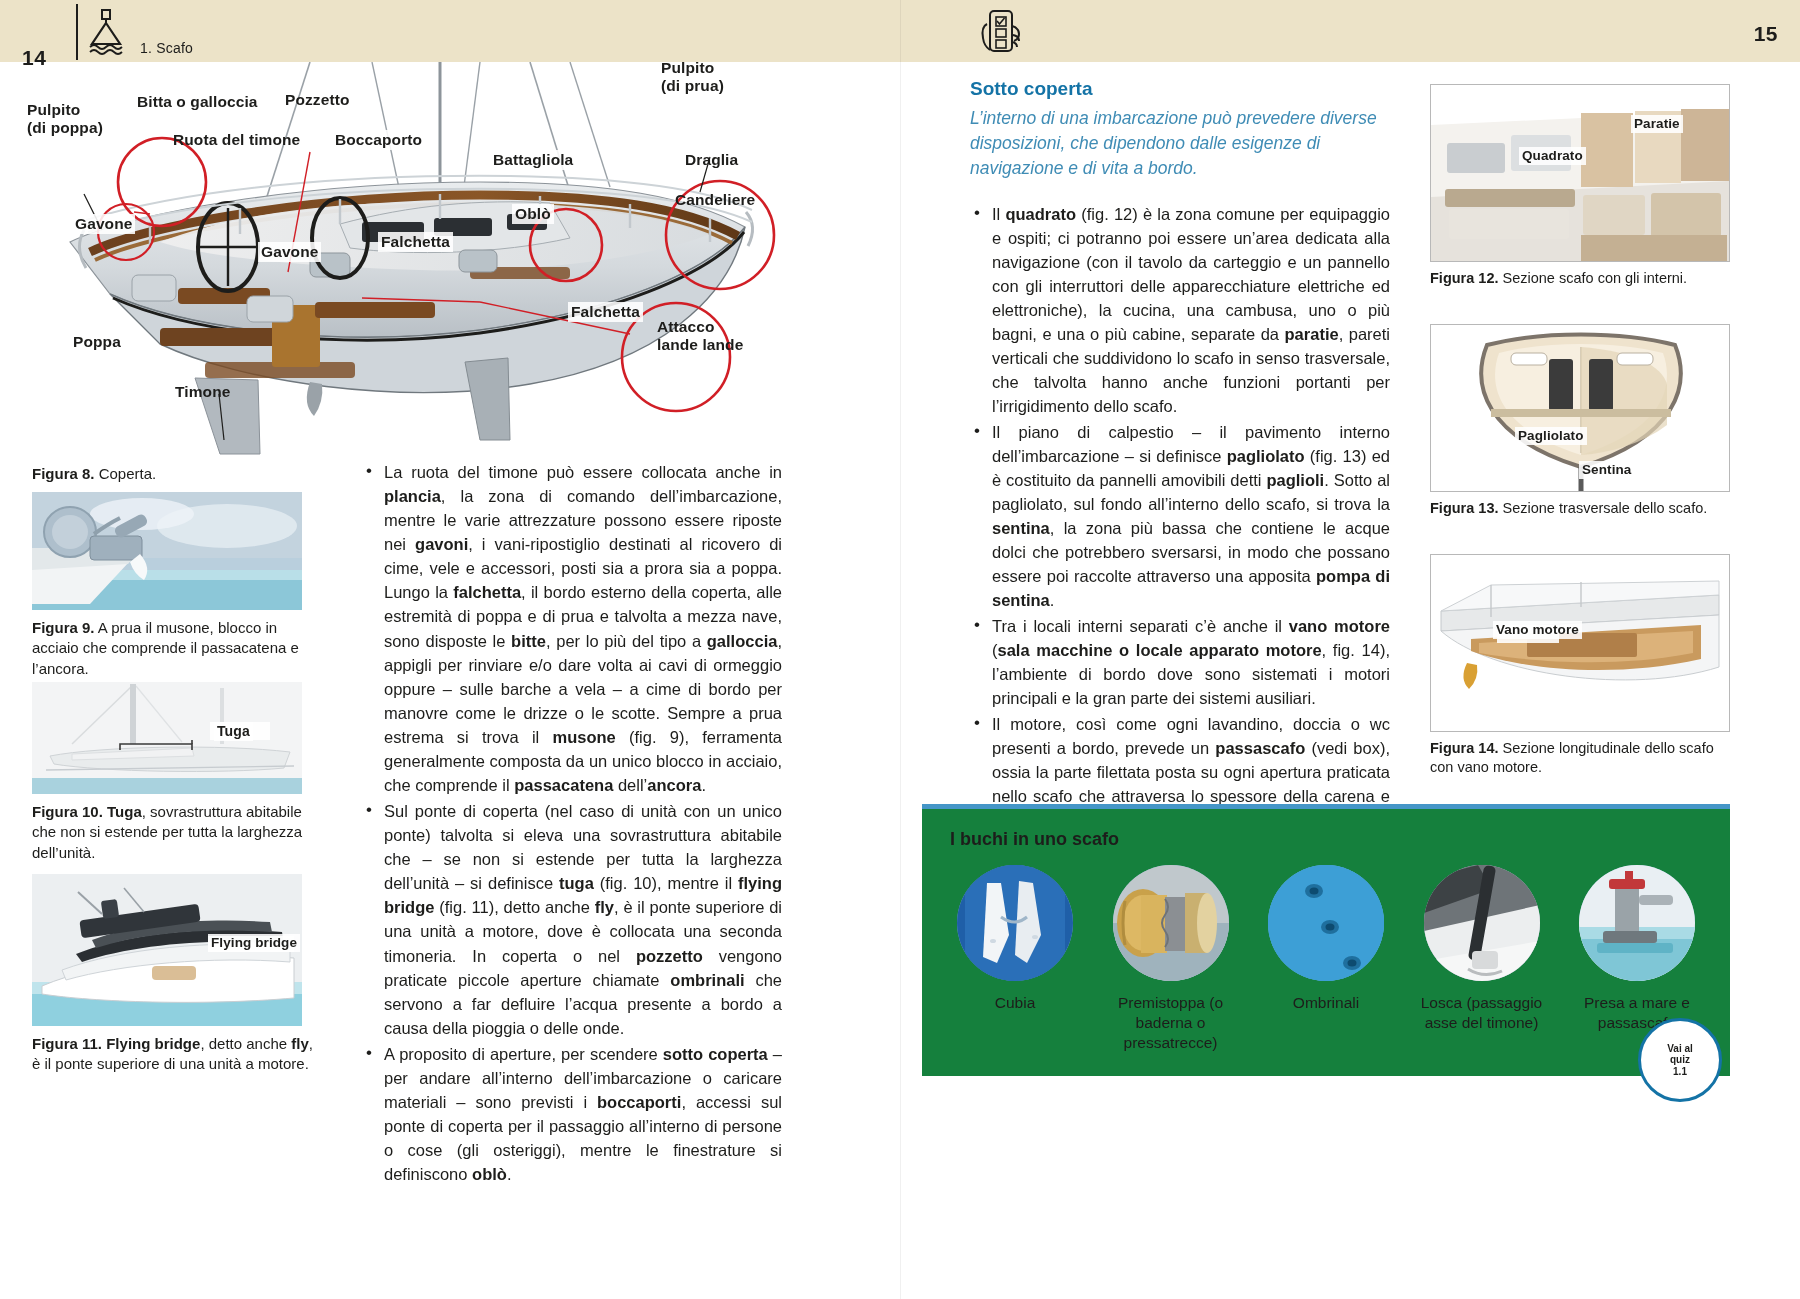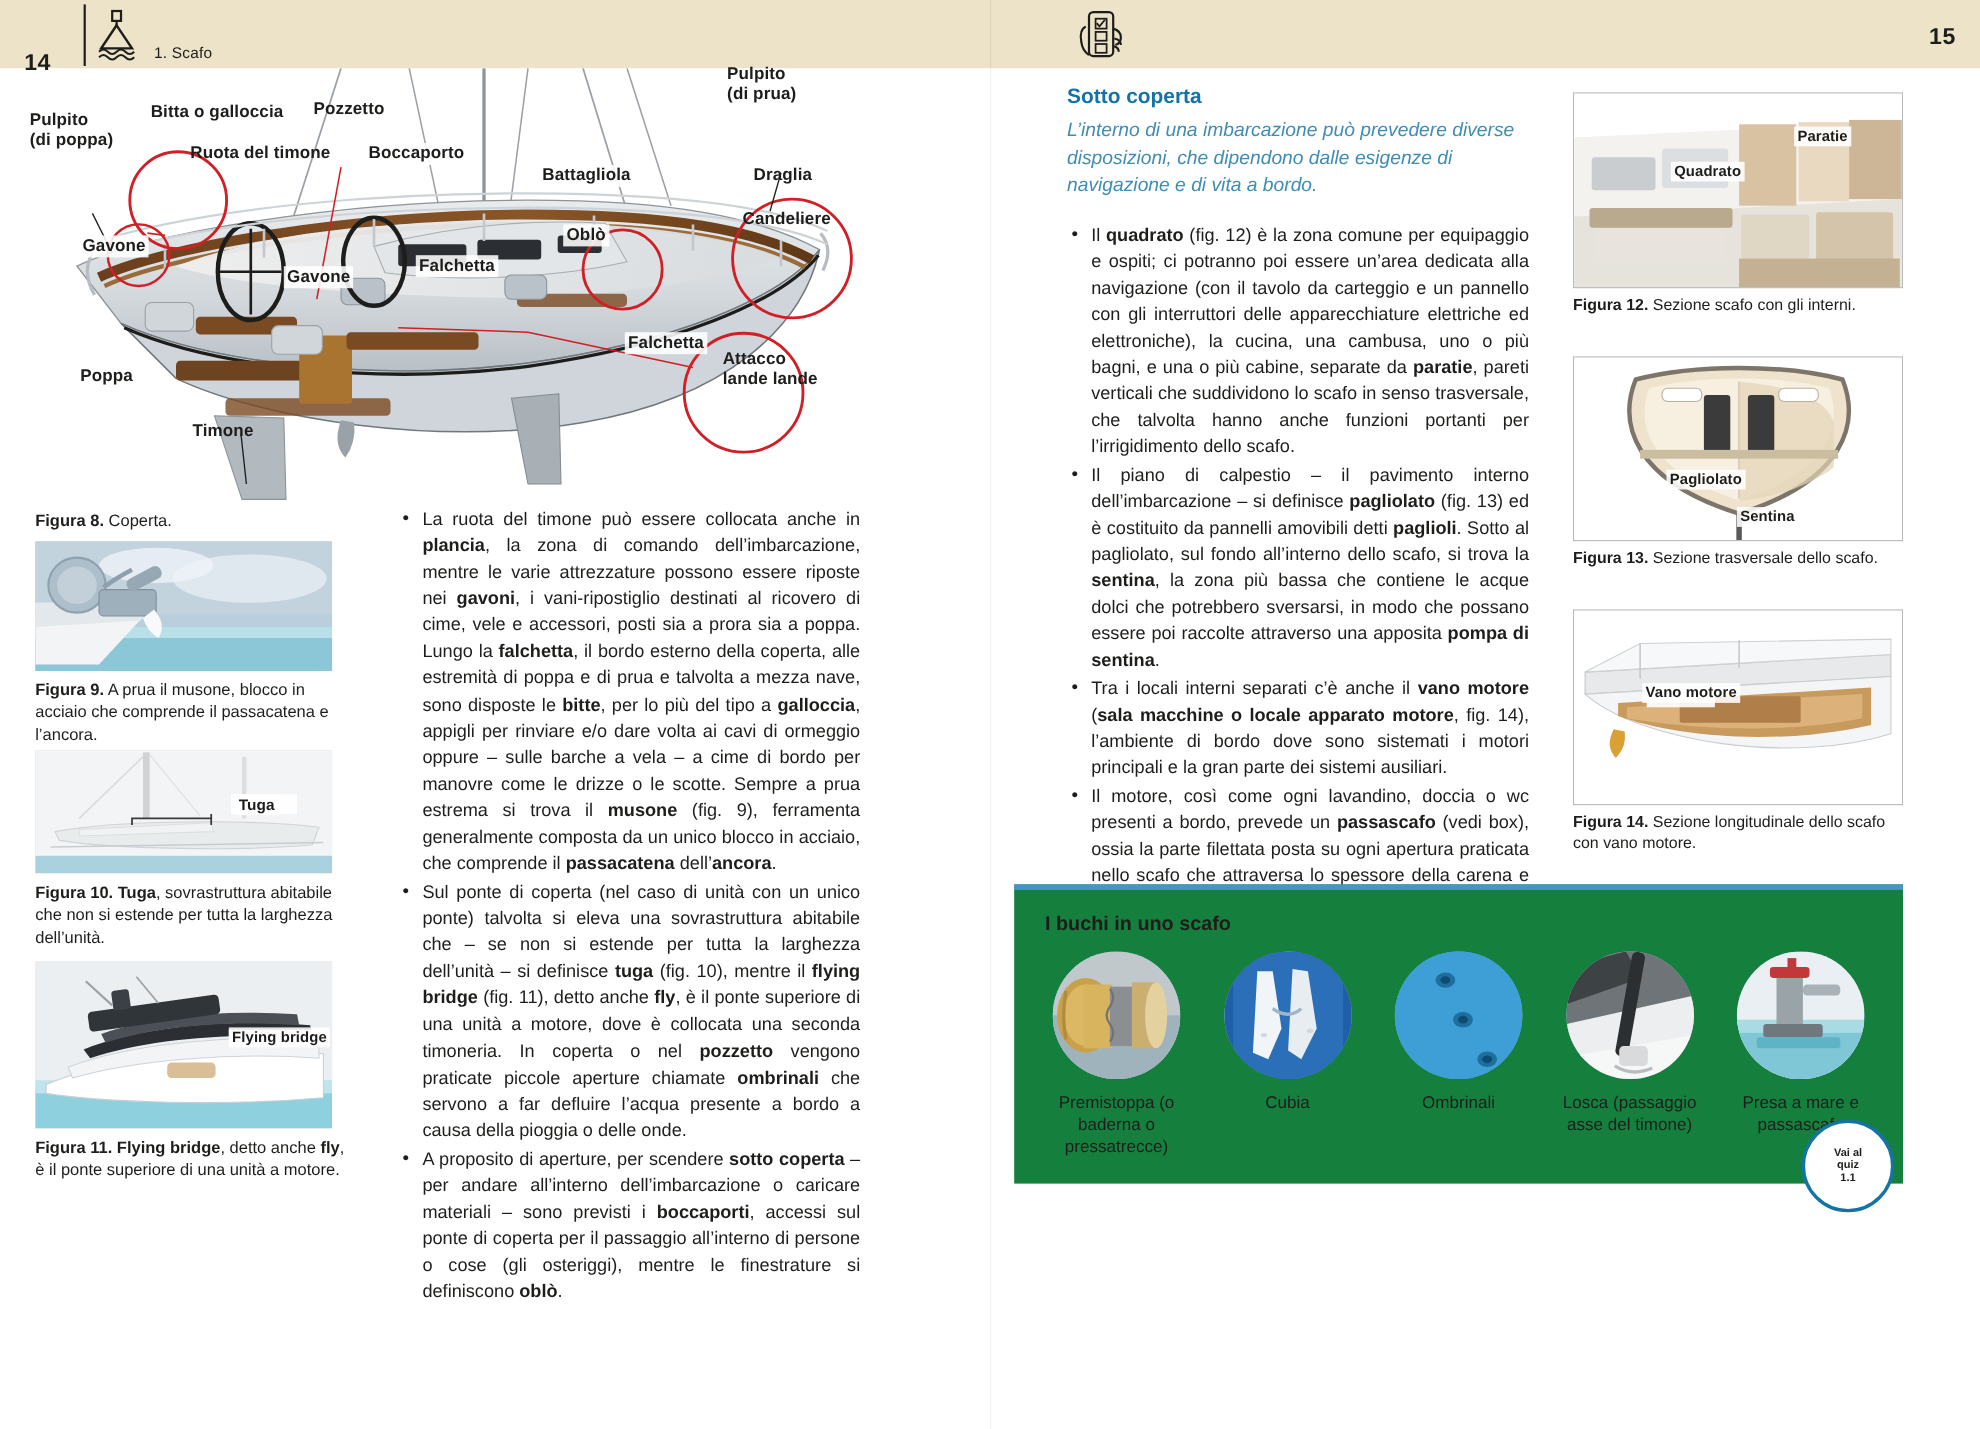--- a/index.html
+++ b/index.html
@@ -459,50 +459,50 @@
     </div>
   </div>
 
   <div class="blue-box">
     <div class="blue-title">I buchi in uno scafo</div>
     <div class="holes-row">
 
       <div class="hole-item">
         <div class="hole-circle">
           <svg width="116" height="116" viewBox="0 0 116 116">
+            <rect width="116" height="116" fill="#1f5fa8"></rect>
+            <rect x="8" y="0" width="100" height="116" fill="#2a6fb8"></rect>
+            <path d="M30 18 L44 18 L52 70 L40 98 L26 92 Z" fill="#f2f5f7"></path>
+            <path d="M62 16 L76 18 L84 70 L70 98 L58 90 Z" fill="#e8edf1"></path>
+            <path d="M44 52 q14 10 26 0" fill="none" stroke="#9fb6c9" stroke-width="3"></path>
+            <ellipse cx="36" cy="76" rx="3" ry="2" fill="#cfd9e2"></ellipse>
+            <ellipse cx="78" cy="72" rx="3" ry="2" fill="#cfd9e2"></ellipse>
+          </svg>
+        </div>
+        <div class="hole-label">Cubia</div>
+      </div>
+
+      <div class="hole-item">
+        <div class="hole-circle">
+          <svg width="116" height="116" viewBox="0 0 116 116">
             <rect width="116" height="116" fill="#c0c8cc"></rect>
             <rect y="58" width="116" height="58" fill="#9fb3bd"></rect>
             <ellipse cx="30" cy="58" rx="26" ry="34" fill="#c9a14a"></ellipse>
             <ellipse cx="30" cy="58" rx="20" ry="28" fill="#ddb864"></ellipse>
             <rect x="28" y="30" width="26" height="58" fill="#d9b45e"></rect>
             <rect x="52" y="32" width="22" height="54" fill="#8b8f93"></rect>
             <path d="M52 34 q6 8 0 16 q-6 8 0 16 q6 8 0 16" fill="none" stroke="#6f7377" stroke-width="2"></path>
             <rect x="72" y="28" width="22" height="60" fill="#c9b070"></rect>
             <ellipse cx="94" cy="58" rx="10" ry="30" fill="#e3d2a0"></ellipse>
             <path d="M12 36 q-4 22 0 44" fill="none" stroke="#b08d3e" stroke-width="3"></path>
           </svg>
         </div>
         <div class="hole-label">Premistoppa
 (o baderna
 o pressatrecce)</div>
-      </div>
-
-      <div class="hole-item">
-        <div class="hole-circle">
-          <svg width="116" height="116" viewBox="0 0 116 116">
-            <rect width="116" height="116" fill="#1f5fa8"></rect>
-            <rect x="8" y="0" width="100" height="116" fill="#2a6fb8"></rect>
-            <path d="M30 18 L44 18 L52 70 L40 98 L26 92 Z" fill="#f2f5f7"></path>
-            <path d="M62 16 L76 18 L84 70 L70 98 L58 90 Z" fill="#e8edf1"></path>
-            <path d="M44 52 q14 10 26 0" fill="none" stroke="#9fb6c9" stroke-width="3"></path>
-            <ellipse cx="36" cy="76" rx="3" ry="2" fill="#cfd9e2"></ellipse>
-            <ellipse cx="78" cy="72" rx="3" ry="2" fill="#cfd9e2"></ellipse>
-          </svg>
-        </div>
-        <div class="hole-label">Cubia</div>
       </div>
 
       <div class="hole-item">
         <div class="hole-circle">
           <svg width="116" height="116" viewBox="0 0 116 116">
             <rect width="116" height="116" fill="#3b9ed4"></rect>
             <ellipse cx="58" cy="58" rx="62" ry="60" fill="#3d9fd6"></ellipse>
             <ellipse cx="46" cy="26" rx="9" ry="7" fill="#1f6f9e"></ellipse>
             <ellipse cx="46" cy="26" rx="4.5" ry="3.5" fill="#0d4b70"></ellipse>
             <ellipse cx="62" cy="62" rx="9" ry="7" fill="#1f6f9e"></ellipse>

